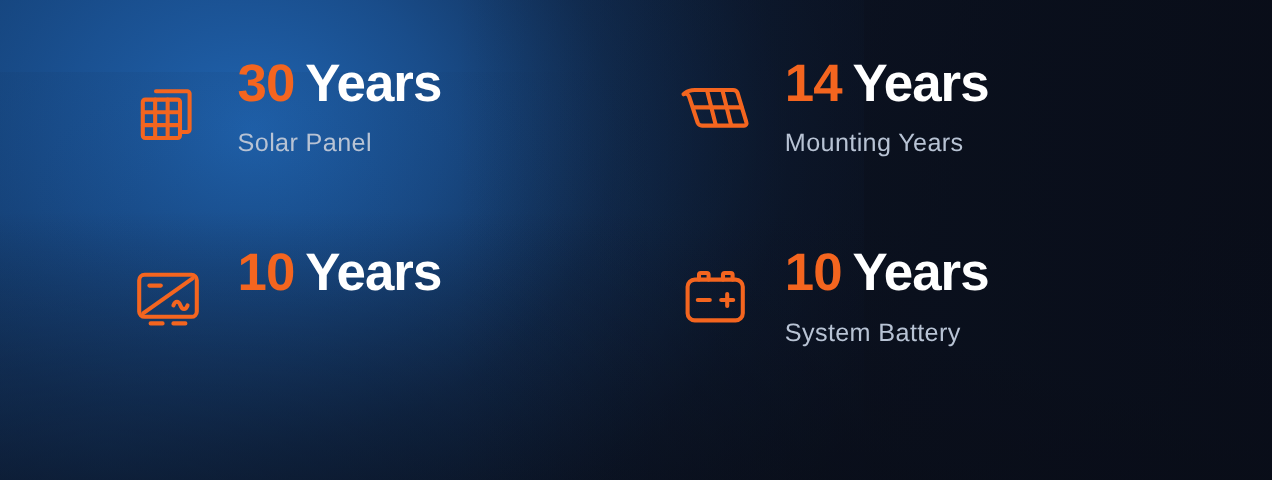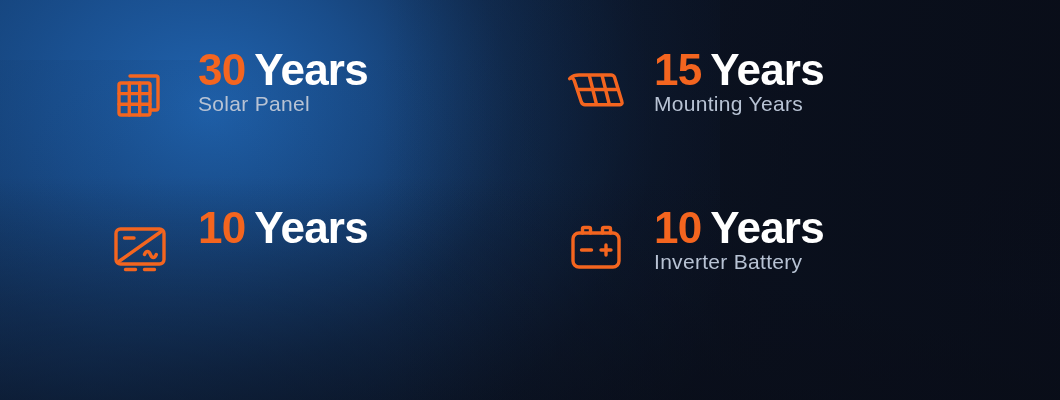--- a/index.html
+++ b/index.html
@@ -107,20 +107,21 @@
     white-space: nowrap;
   }
   .headline .num {
     color: #F4651F;
   }
   .headline .unit {
     color: #ffffff;
     margin-left: 9px;
   }
   .subline {
+    margin-top: 16px;
     font-size: 21px;
     font-weight: 400;
     letter-spacing: 0.3px;
     color: #b8c3d4;
     white-space: nowrap;
   }
 </style>
 </head>
 <body>
 
@@ -154,21 +155,21 @@
     <div class="item">
       <div class="item-icon">
         <svg width="62" height="54" viewBox="0 0 62 54" fill="none" stroke="#F4651F" stroke-width="3.4" stroke-linecap="round" stroke-linejoin="round">
           <path d="M14 10 h32 a4 4 0 0 1 3.6 2.4 L57 37 a2 2 0 0 1 -1.9 2.7 H20 a4 4 0 0 1 -3.6 -2.4 L9.2 15.4 C8.3 13.2 6.6 12.4 4.6 13.6 6.6 12.4 7 10 14 10 Z"></path>
           <path d="M13.6 24.5 H53"></path>
           <path d="M24.4 11 L31.4 39 M37.2 11 L44.2 39"></path>
         </svg>
       </div>
       <div class="item-text">
         <div class="headline">
-          <span class="num">15</span><span class="unit">Years</span>
+          <span class="num">14</span><span class="unit">Years</span>
         </div>
         <div class="subline">Mounting Years</div>
       </div>
     </div>
 
     <div class="item">
       <div class="item-icon">
         <svg width="60" height="54" viewBox="0 0 60 54" fill="none" stroke="#F4651F" stroke-width="3.4" stroke-linecap="round" stroke-linejoin="round">
           <rect x="6" y="6" width="48" height="35" rx="4.5"></rect>
           <path d="M9.5 38 L50.5 9"></path>
@@ -191,18 +192,18 @@
           <path d="M35.5 11 v-4 a1.5 1.5 0 0 1 1.5 -1.5 h5 a1.5 1.5 0 0 1 1.5 1.5 v4"></path>
           <rect x="6" y="11" width="46" height="34" rx="6"></rect>
           <path d="M14.5 28 h10"></path>
           <path d="M34 28 h10 M39 23 v10"></path>
         </svg>
       </div>
       <div class="item-text">
         <div class="headline">
           <span class="num">10</span><span class="unit">Years</span>
         </div>
-        <div class="subline">Inverter Battery</div>
+        <div class="subline">System Battery</div>
       </div>
     </div>
 
   </div>
 </div>
 
 </body></html>

